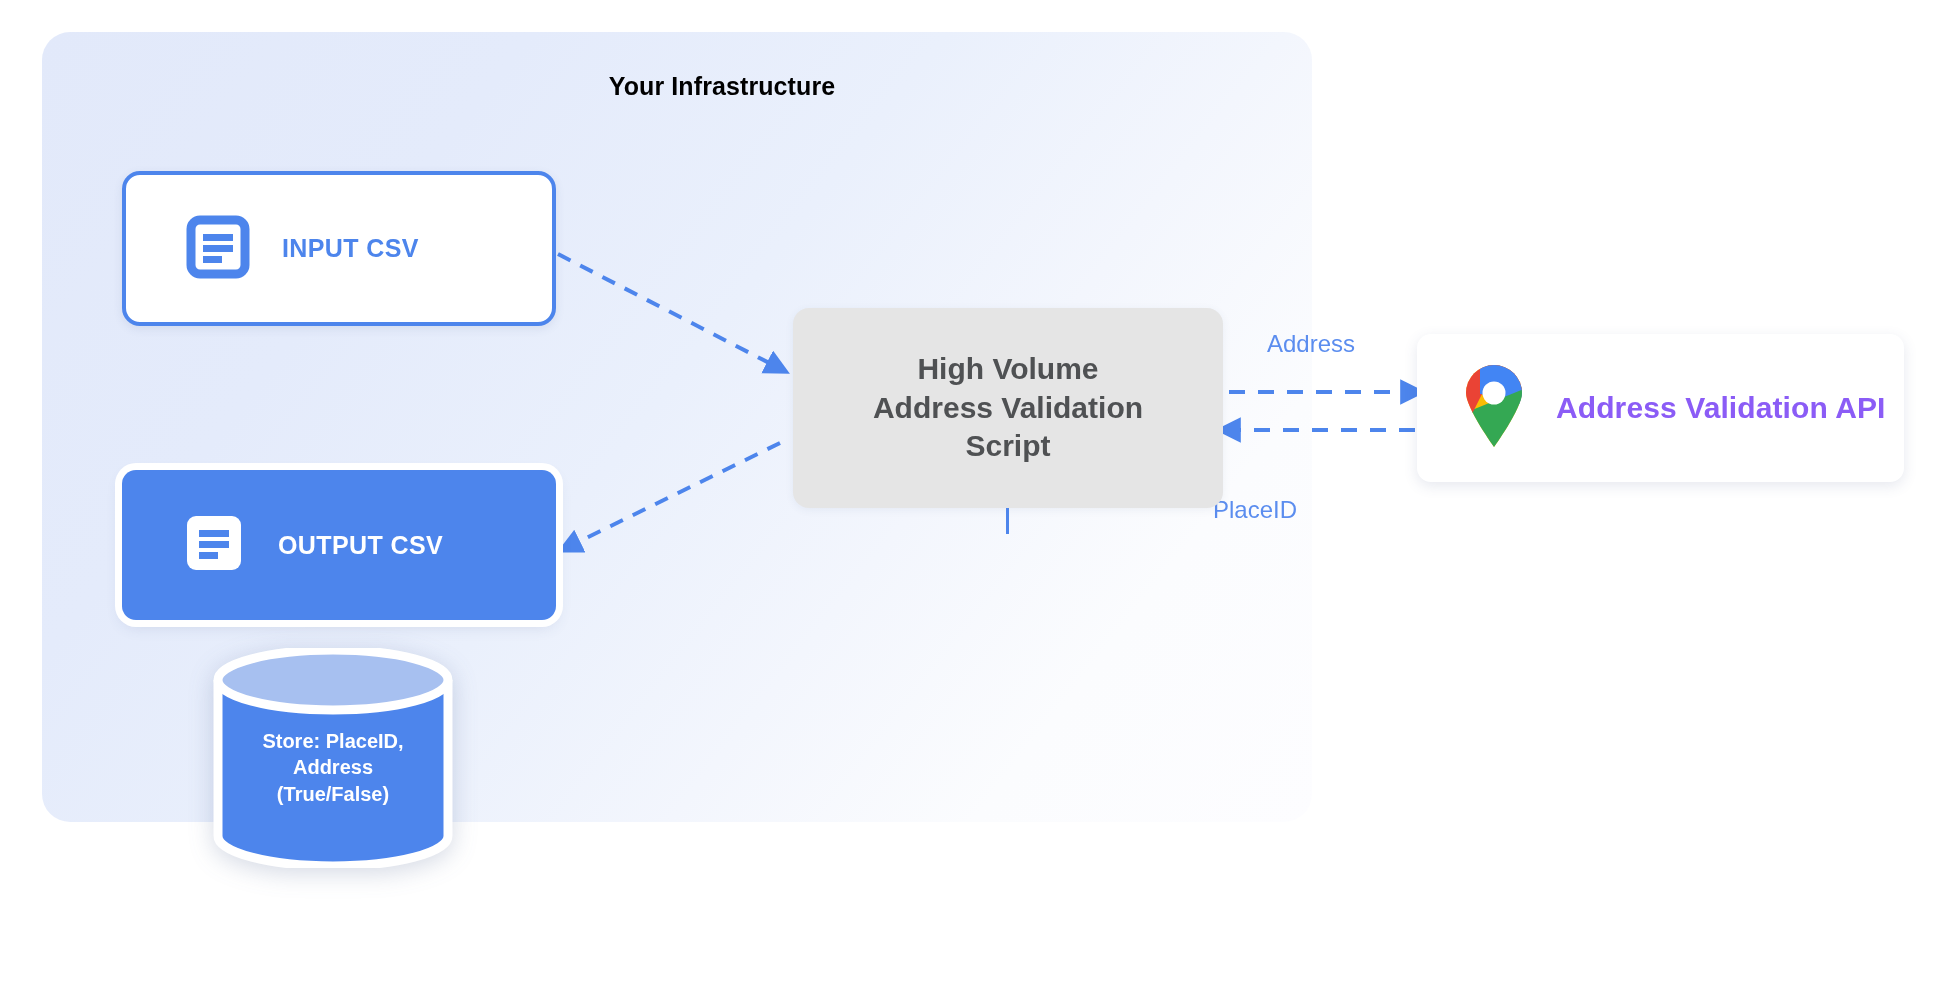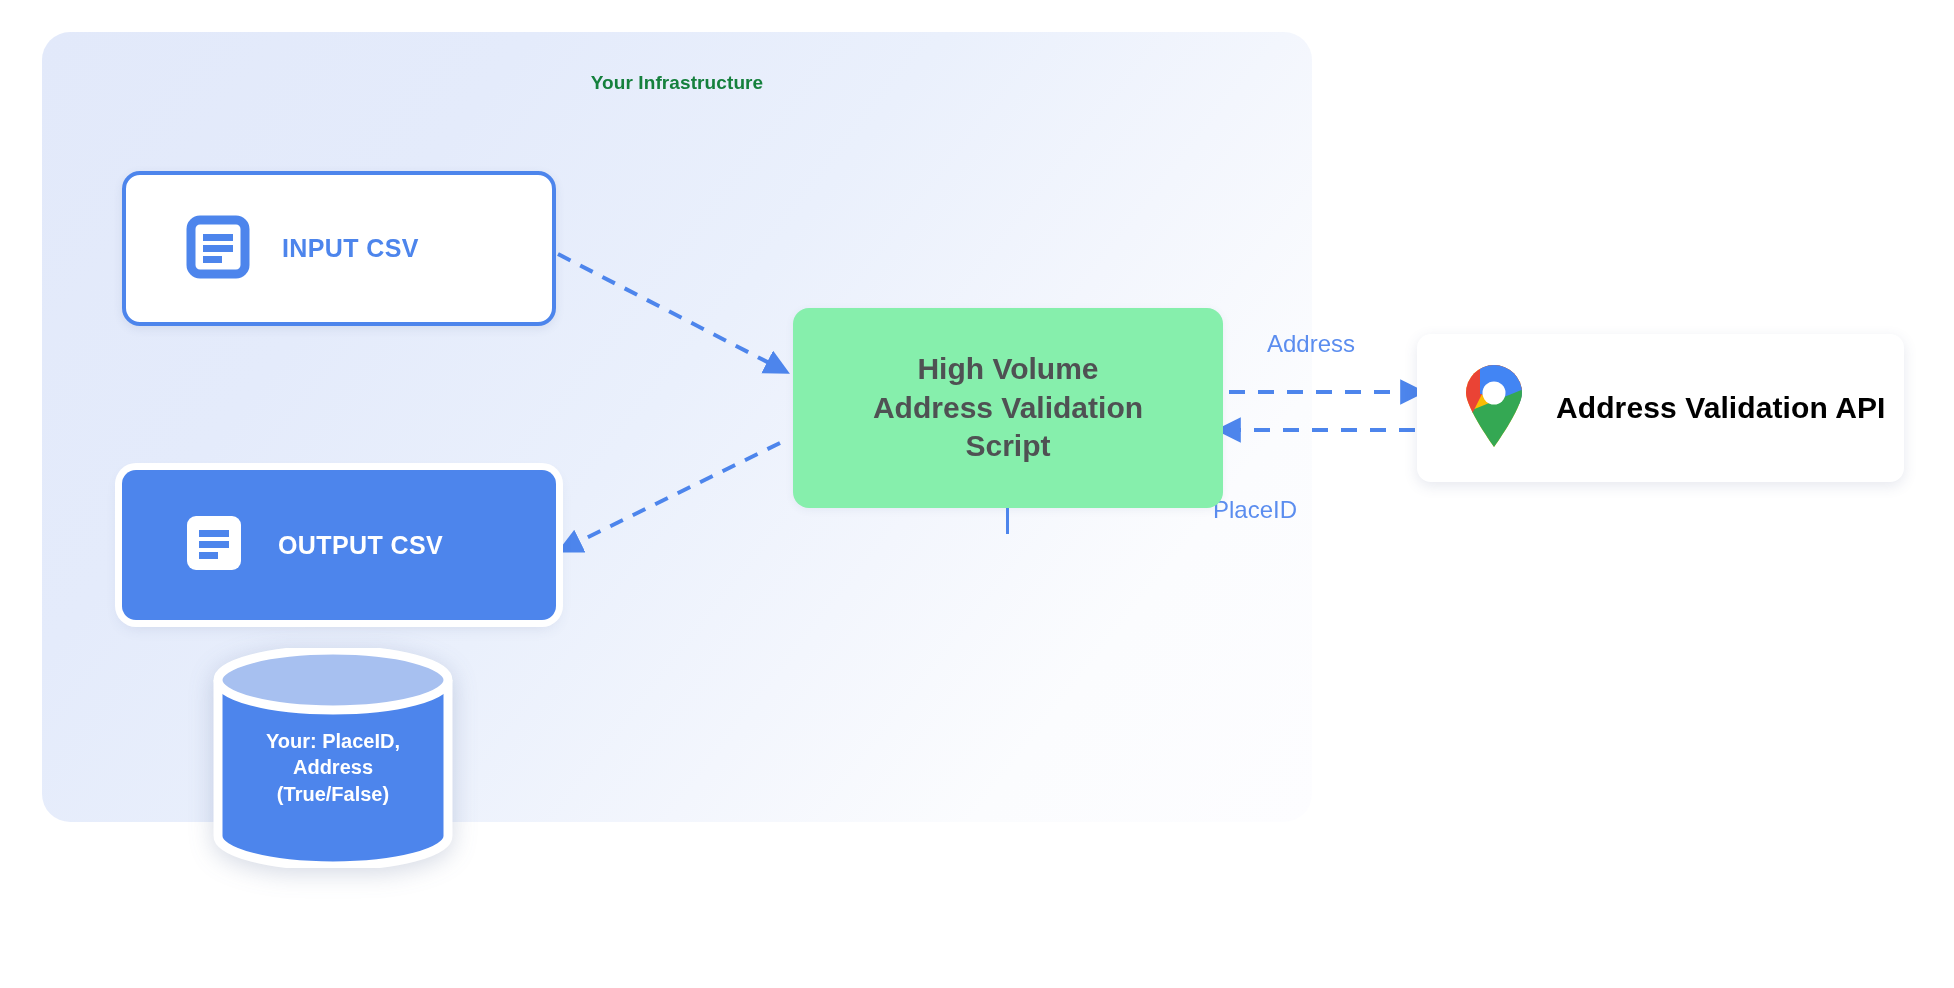--- a/index.html
+++ b/index.html
@@ -34,24 +34,25 @@
                 #f3f6fd 66%,
                 #fbfcfe 82%,
                 #fdfdff 100%);
   }
   #infra-title {
     position: absolute;
     left: 42px;
     top: 72px;
     width: 1270px;
     text-align: center;
-    color: #15803d;
-    font-size: 19px;
+    color: #000000;
+    font-size: 25px;
     font-weight: bold;
     letter-spacing: .1px;
+    padding-left: 45px;
   }
 
   
   .card {
     position: absolute;
     box-sizing: border-box;
     display: flex;
     align-items: center;
   }
 
@@ -97,21 +98,21 @@
   
   .doc-icon { flex: 0 0 auto; }
 
   
   #script-box {
     left: 793px;
     top: 308px;
     width: 430px;
     height: 200px;
     border-radius: 16px;
-    background: #86efac;
+    background: #e5e5e5;
     flex-direction: column;
     justify-content: center;
     align-items: center;
     box-shadow: 0 2px 8px rgba(60,80,130,.07);
   }
   #script-box .ttl {
     color: #4f5153;
     font-size: 30px;
     font-weight: bold;
     line-height: 1.29;
@@ -154,21 +155,21 @@
     left: 1417px;
     top: 334px;
     width: 487px;
     height: 148px;
     border-radius: 14px;
     background: #ffffff;
     box-shadow: 0 4px 14px rgba(60,80,130,.13);
     padding-left: 45px;
   }
   #api-card .lbl {
-    color: #000000;
+    color: #8b5cf6;
     font-size: 30px;
     font-weight: bold;
     margin-left: 30px;
     letter-spacing: .1px;
   }
 
   
   #db-cylinder {
     position: absolute;
     left: 213px;
@@ -304,18 +305,18 @@
   </div>
 
   <div id="db-cylinder">
     <svg id="db-shadow" viewBox="0 0 240 220">
       <g stroke="#ffffff" stroke-width="9">
         <path d="M5,32 L5,188 A115,30 0 0 0 235,188 L235,32 Z" fill="#4d85ec" stroke="none"></path>
         <path d="M5,32 L5,188 A115,30 0 0 0 235,188 L235,32" fill="none"></path>
         <ellipse cx="120" cy="32" rx="115" ry="30" fill="#a7c0f0"></ellipse>
       </g>
     </svg>
-    <div id="db-text">Your: PlaceID,
+    <div id="db-text">Store: PlaceID,
 Address
 (True/False)</div>
   </div>
 
 </div>
 
 </body></html>

